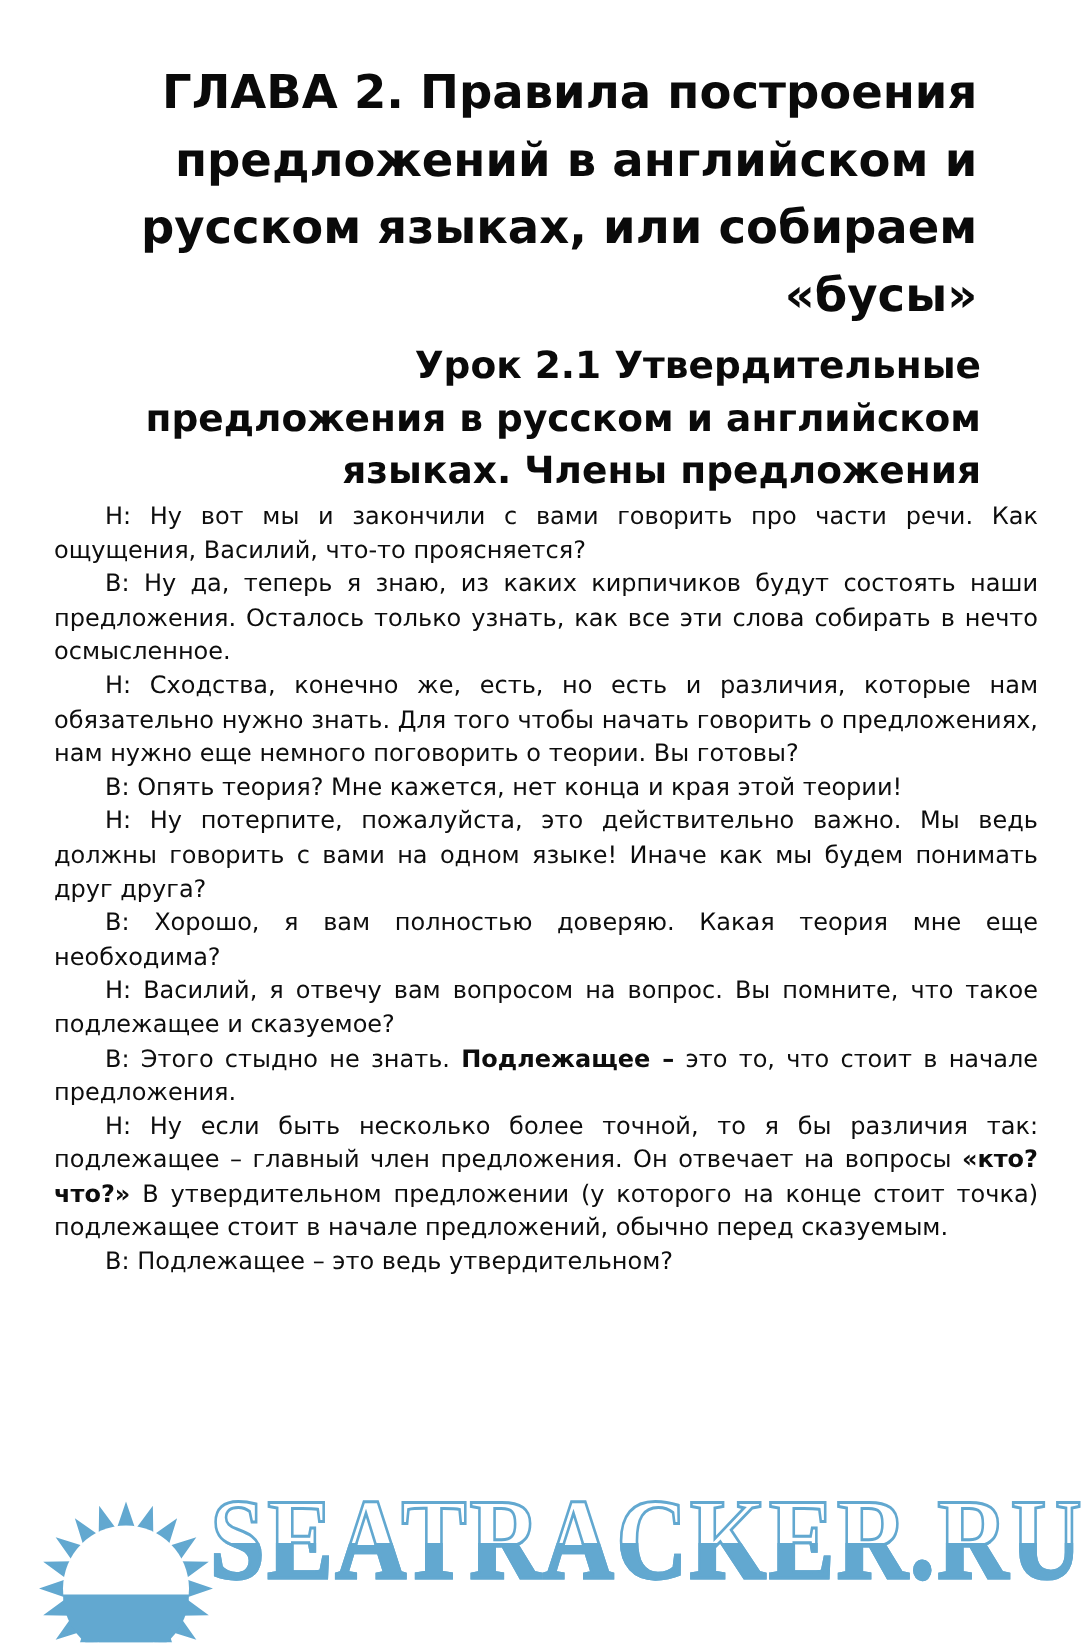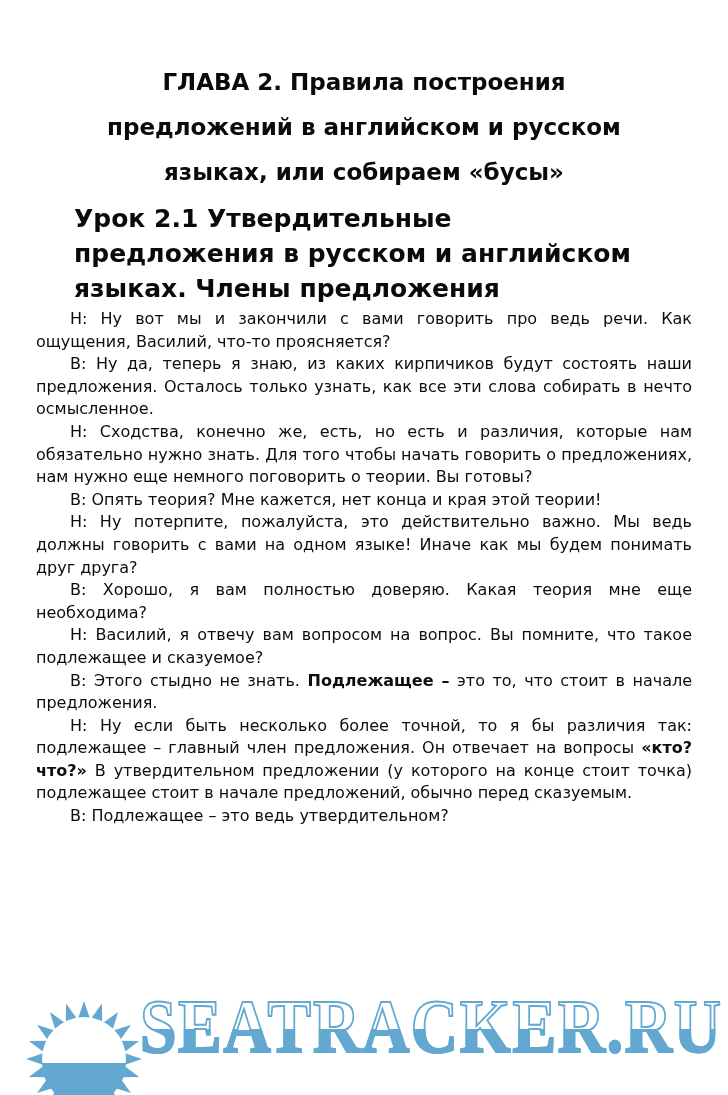--- a/index.html
+++ b/index.html
@@ -7,35 +7,35 @@
   .page {
     position: relative;
     width: 728px;
     height: 1095px;
     background: #ffffff;
     overflow: hidden;
     font-family: "DejaVu Sans", sans-serif;
     color: #0d0d0d;
   }
   .chapter-title {
-    margin: 60px auto 0 auto;
+    margin: 40px auto 0 auto;
     width: 575px;
-    font-size: 23px;
+    font-size: 31px;
     line-height: 45px;
     font-weight: bold;
-    text-align: center;
+    text-align: right;
     color: #0a0a0a;
   }
   .lesson-subtitle {
     margin: 6px auto 0 auto;
     width: 580px;
     font-size: 25px;
     line-height: 35px;
     font-weight: bold;
-    text-align: left;
+    text-align: right;
     color: #0a0a0a;
   }
   .dialogue {
     position: relative;
     z-index: 2;
     margin-top: 2px;
     padding: 0 36px;
     font-size: 16px;
     line-height: 22.6px;
     text-align: justify;
@@ -85,21 +85,21 @@
 </head>
 <body>
 
 <div class="page">
 
   <h1 class="chapter-title">ГЛАВА 2. Правила построения предложений в английском и русском языках, или собираем «бусы»</h1>
 
   <h2 class="lesson-subtitle">Урок 2.1 Утвердительные предложения в русском и английском языках. Члены предложения</h2>
 
   <div class="dialogue">
-      <p><span>Н: Ну вот мы и закончили с вами говорить про ведь речи. Как ощущения, Василий, что-то проясняется?</span></p>
+      <p><span>Н: Ну вот мы и закончили с вами говорить про части речи. Как ощущения, Василий, что-то проясняется?</span></p>
       <p><span>В: Ну да, теперь я знаю, из каких кирпичиков будут состоять наши предложения. Осталось только узнать, как все эти слова собирать в нечто осмысленное.</span></p>
       <p><span>Н: Сходства, конечно же, есть, но есть и различия, которые нам обязательно нужно знать. Для того чтобы начать говорить о предложениях, нам нужно еще немного поговорить о теории. Вы готовы?</span></p>
       <p><span>В: Опять теория? Мне кажется, нет конца и края этой теории!</span></p>
       <p><span>Н: Ну потерпите, пожалуйста, это действительно важно. Мы ведь должны говорить с вами на одном языке! Иначе как мы будем понимать друг друга?</span></p>
       <p><span>В: Хорошо, я вам полностью доверяю. Какая теория мне еще необходима?</span></p>
       <p><span>Н: Василий, я отвечу вам вопросом на вопрос. Вы помните, что такое подлежащее и сказуемое?</span></p>
       <p><span>В: Этого стыдно не знать. </span><span class="b">Подлежащее –</span><span> это то, что стоит в начале предложения.</span></p>
       <p><span>Н: Ну если быть несколько более точной, то я бы различия так: подлежащее – главный член предложения. Он отвечает на вопросы </span><span class="b">«кто? что?»</span><span> В утвердительном предложении (у которого на конце стоит точка) подлежащее стоит в начале предложений, обычно перед сказуемым.</span></p>
       <p><span>В: Подлежащее – это ведь утвердительном?</span></p>
     </div>

